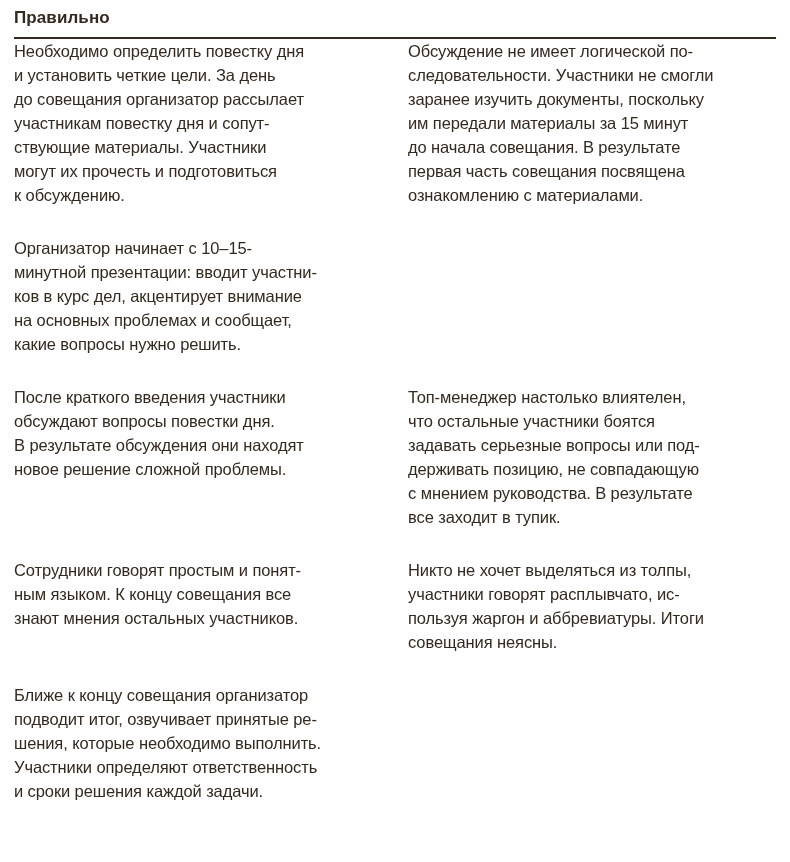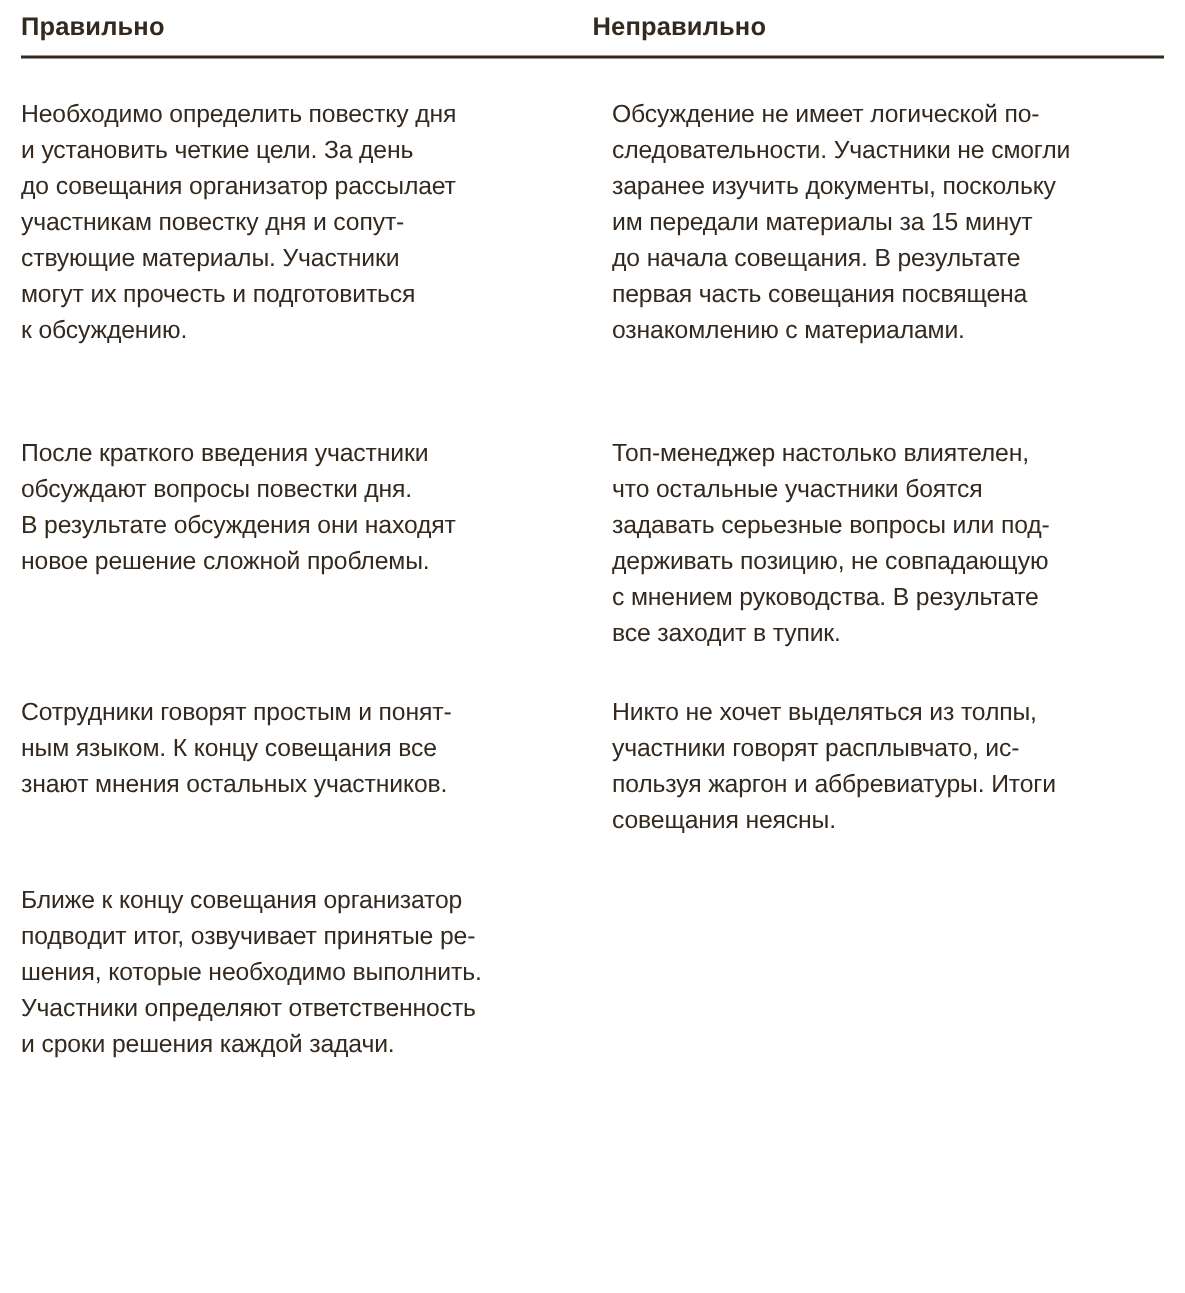--- a/index.html
+++ b/index.html
@@ -34,21 +34,20 @@
   }
   .rule {
     height: 2px;
     background: var(--rule-color);
     border: none;
   }
   .rule-header {
     margin-top: 7px;
   }
   .table-body {
-    margin-top: 25px;
   }
   .row {
     display: grid;
     grid-template-columns: 1fr 1fr;
     column-gap: 26px;
   }
   .row + .row {
     margin-top: 29px;
   }
   .cell {
@@ -58,21 +57,20 @@
     letter-spacing: -0.1px;
   }
 </style>
 </head>
 <body>
 
 <div class="page">
 
   <div class="grid">
     <div class="header-cell">Правильно</div>
-    <div class="header-cell">Неправильно</div>
   </div>
 
   <div class="rule rule-header"></div>
 
   <div class="table-body">
 
     <div class="row">
       <div class="cell">Необходимо определить повестку дня
 и установить четкие цели. За день
 до совещания организатор рассылает
@@ -83,20 +81,25 @@
       <div class="cell">Обсуждение не имеет логической по-
 следовательности. Участники не смогли
 заранее изучить документы, поскольку
 им передали материалы за 15 минут
 до начала совещания. В результате
 первая часть совещания посвящена
 ознакомлению с материалами.</div>
     </div>
 
     <div class="row">
+      <div class="cell">Организатор начинает с 10–15-
+минутной презентации: вводит участни-
+ков в курс дел, акцентирует внимание
+на основных проблемах и сообщает,
+какие вопросы нужно решить.</div>
     </div>
 
     <div class="row">
       <div class="cell">После краткого введения участники
 обсуждают вопросы повестки дня.
 В результате обсуждения они находят
 новое решение сложной проблемы.</div>
       <div class="cell">Топ-менеджер настолько влиятелен,
 что остальные участники боятся
 задавать серьезные вопросы или под-

